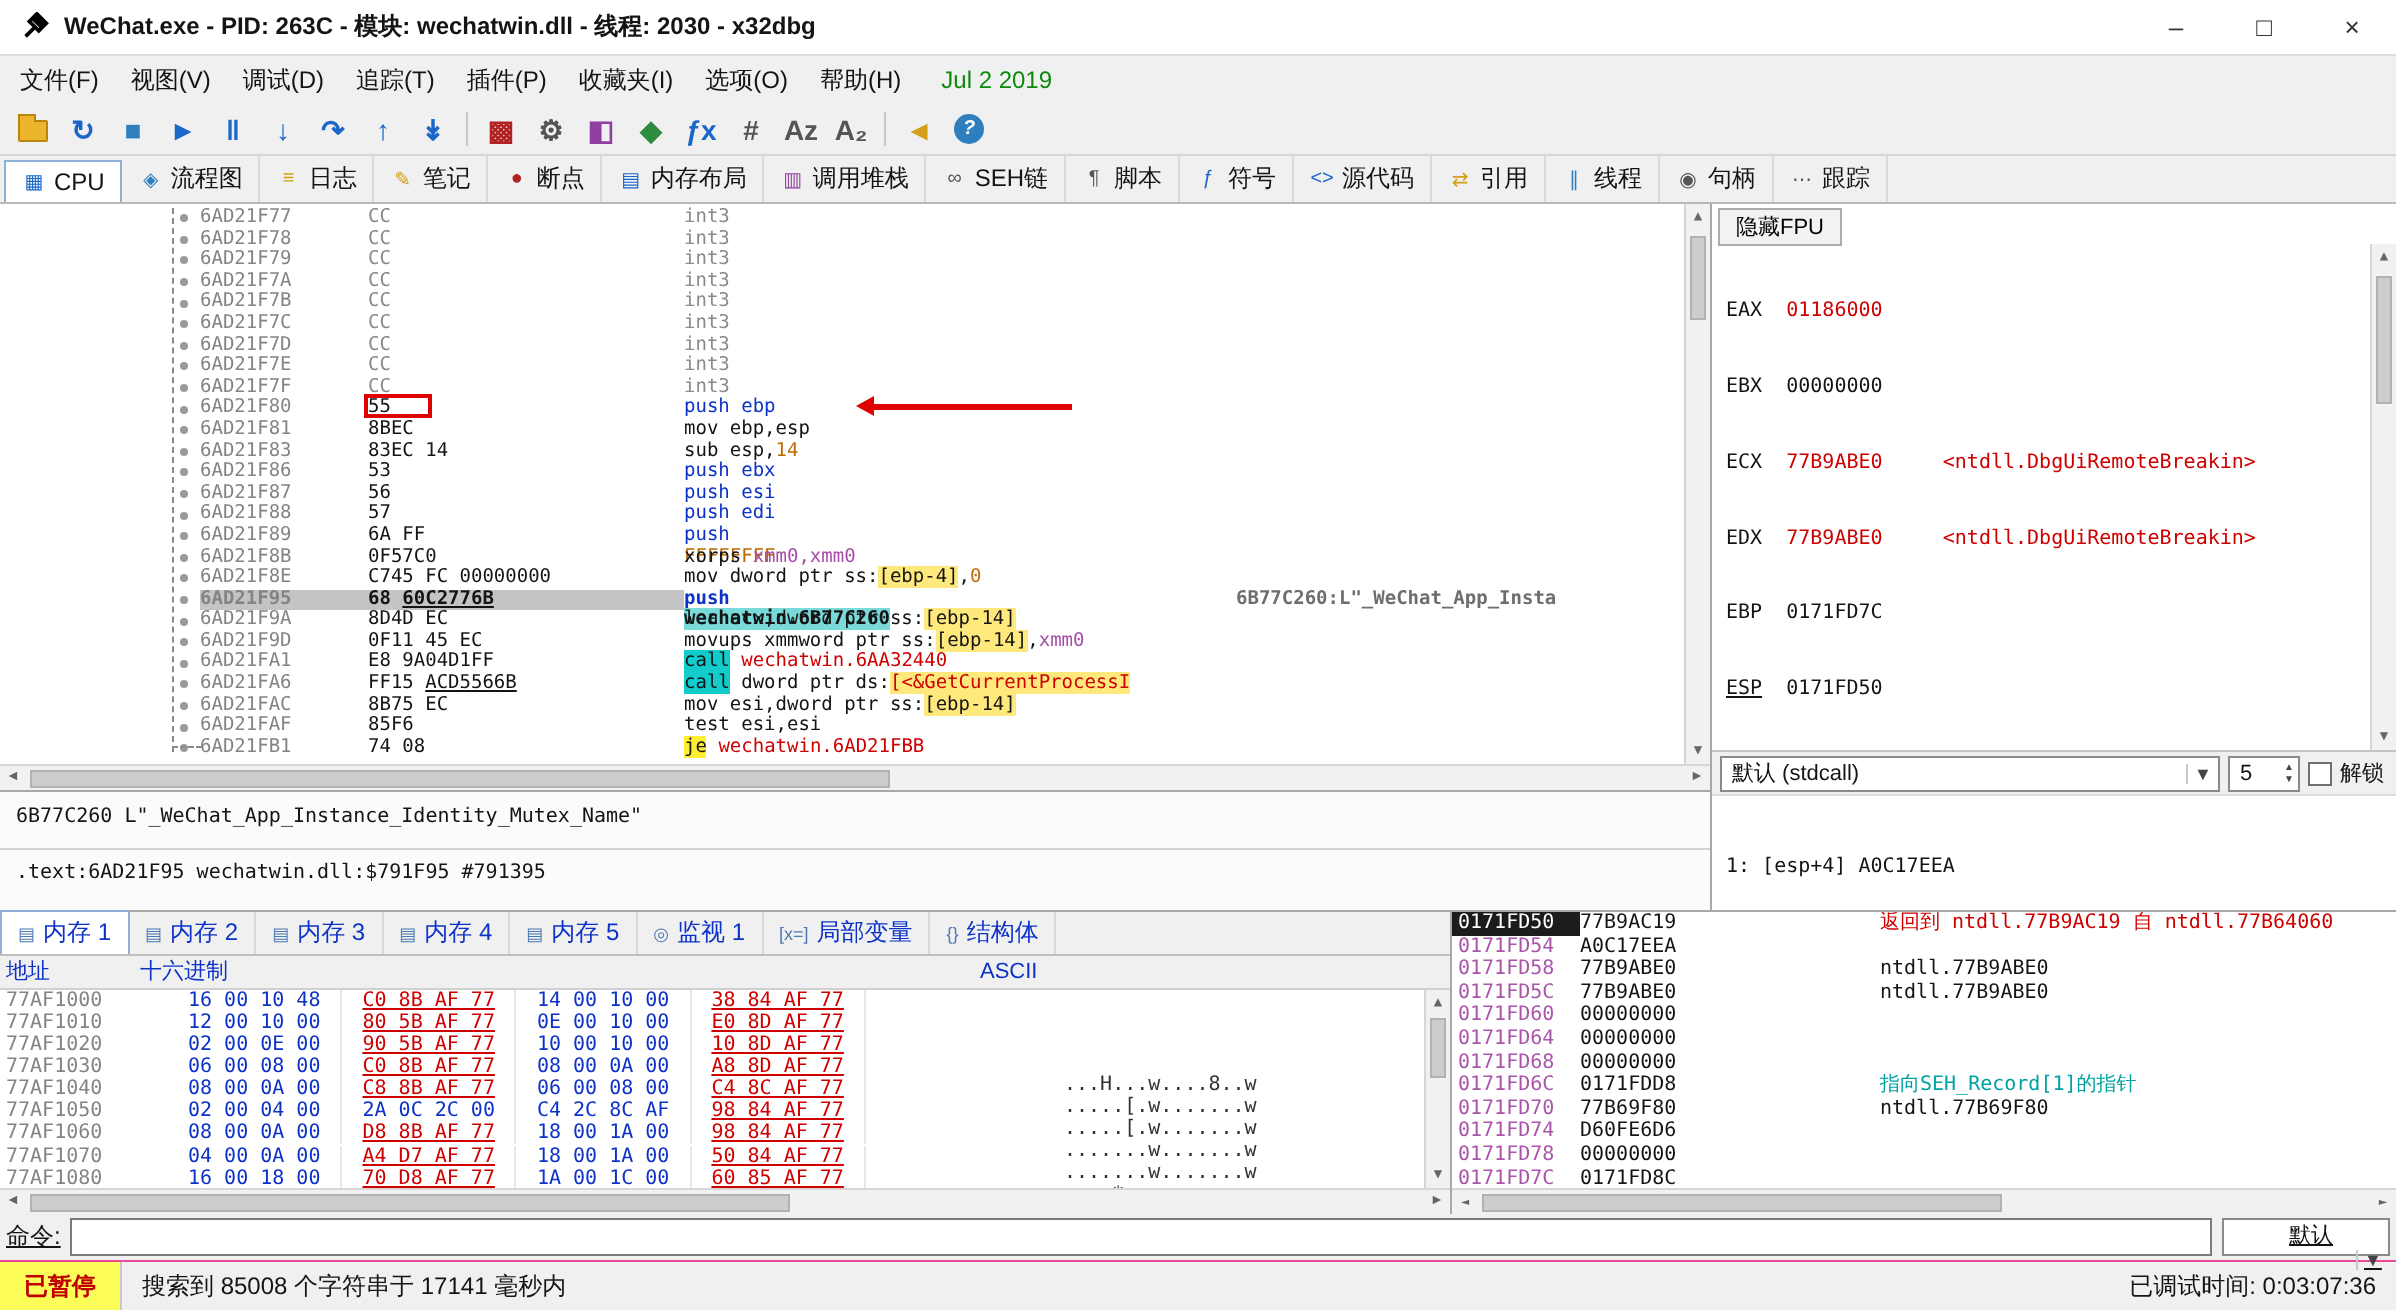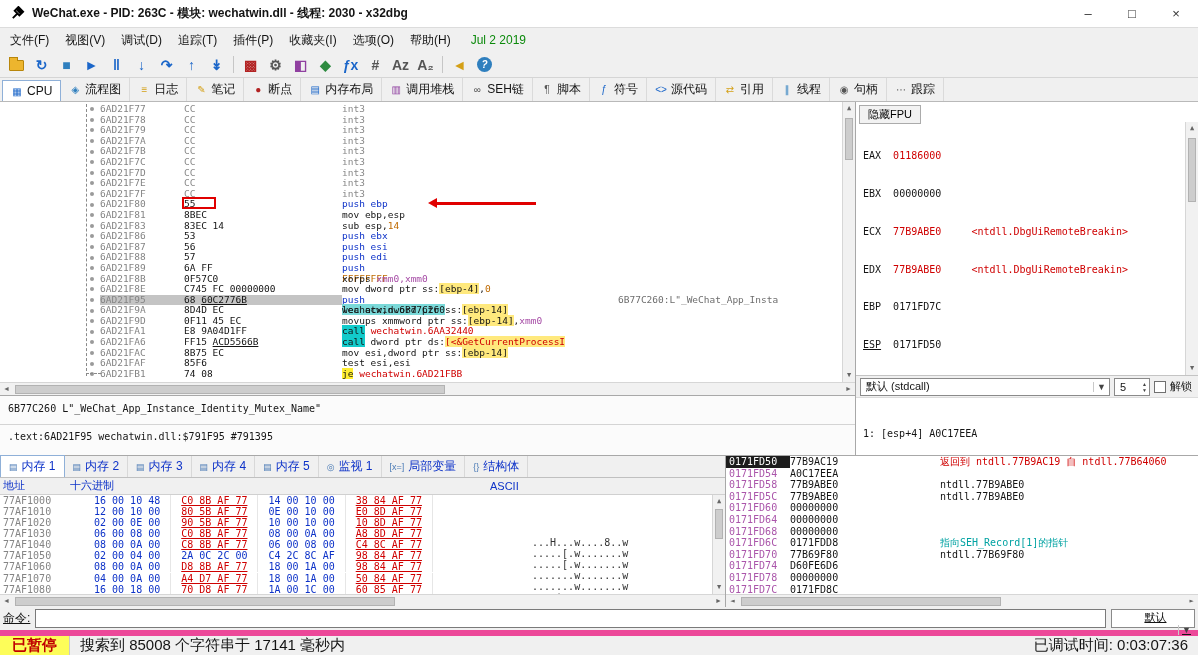--- a/index.html
+++ b/index.html
@@ -33,21 +33,21 @@
   .tab { display:flex; align-items:center; gap:4px; padding:3px 8px; border-right:1px solid #dadada; white-space:nowrap; }
   .tab.active { background:#fff; border:1px solid #8fb0d8; border-bottom:none; }
   .ti { font-size:10px; width:12px; text-align:center; }
 
   
   .main { display:flex; height:353px; }
   .left-col { width:856px; display:flex; flex-direction:column; border-right:1px solid #a8a8a8; background:#fff; }
   .disasm { height:280px; position:relative; background:#fff; font-family:"DejaVu Sans Mono",monospace; font-size:9.5px; overflow:hidden; }
   .drows { padding-top:2px; }
   .dr { height:10.6px; line-height:10.6px; display:flex; white-space:pre; }
-  .dr.sel { background:#c4c4c4; }
+  .dr.sel { background:#c4c4c4;font-weight:bold; }
   .dr.sel .dgut { background:#fff; }
   .dgut { width:100px; display:flex; justify-content:flex-end; align-items:center; padding-right:6px; flex:none; }
   .dot { width:4px; height:4px; border-radius:50%; background:#9a9a9a; }
   .da { width:84px; color:#848484; flex:none; }
   .db { width:158px; flex:none; }
   .di { width:276px;  flex:none; }
   .dc { flex:1; overflow:hidden; }
   .g{color:#8a8a8a} .u{text-decoration:underline} .bl{color:#0d32c8} .or{color:#bf6a00}
   .pu{color:#a64ca6} .rd{color:#cf0000} .yb{background:#ffe97d} .cb{background:#12cbcb}
   .jb{background:#ffee30} .so{background:#7ad9d9} .cg{color:#6e6e6e} .cy{color:#00a2a2}
@@ -109,21 +109,21 @@
   .sa { width:64px; color:#aa55aa; padding-left:3px; flex:none; }
   .sr.csp .sa { background:#1c1c1c; color:#fff; }
   .sv { width:70px; flex:none; }
   .sc { flex:1; margin-left:80px; overflow:hidden; }
 
   
   .cmdbar { height:23px; display:flex; align-items:center; gap:5px; padding:0 3px; background:#f0f0f0; font-size:12px;text-decoration:underline; }
   .cmd-input { flex:1; height:19px; border:1px solid #7a7a7a; background:#fff; font-size:12px; padding:0 4px; font-family:"DejaVu Sans Mono",monospace; }
   .cmd-combo { width:84px; height:19px; background:#fff; border:1px solid #8a8a8a; display:flex; align-items:center; font-size:11px; padding-left:5px;flex-direction:column; }
   .cmd-combo .carrow { margin-left:auto; width:16px; text-align:center; border-left:1px solid #c9c9c9; font-size:9px; color:#444; }
-  .statusbar { height:25px; display:flex; align-items:center; background:#f0f0f0; border-top:6px solid #ec4899; font-size:15px; }
+  .statusbar { height:25px; display:flex; align-items:center; background:#f0f0f0; border-top:1px solid #ec4899; font-size:12px; }
   .paused { background:#fdfd59; color:#c00000; font-weight:bold; padding:0 12px; height:100%; display:flex; align-items:center; border-right:1px solid #c9c9c9; }
   .status-msg { margin-left:10px; }
   .status-right { margin-left:auto; margin-right:10px; }
 </style>
 </head>
 <body>
 
 <div>
 
   <div class="titlebar">

